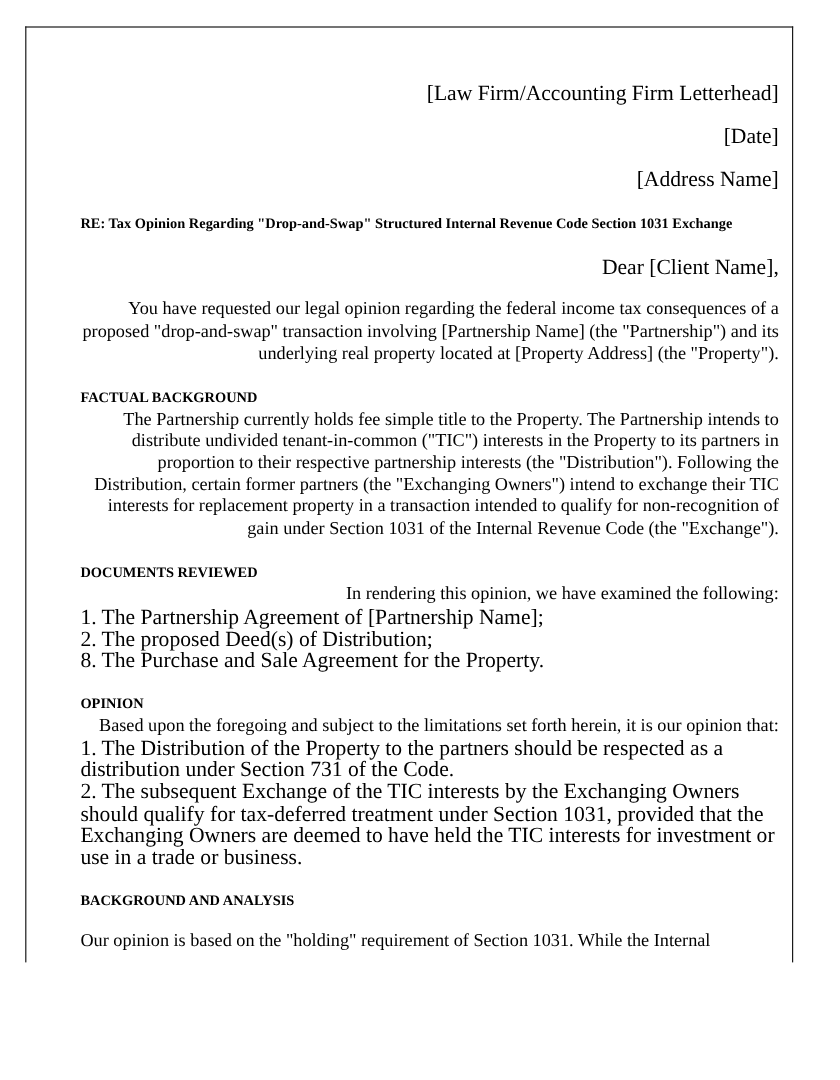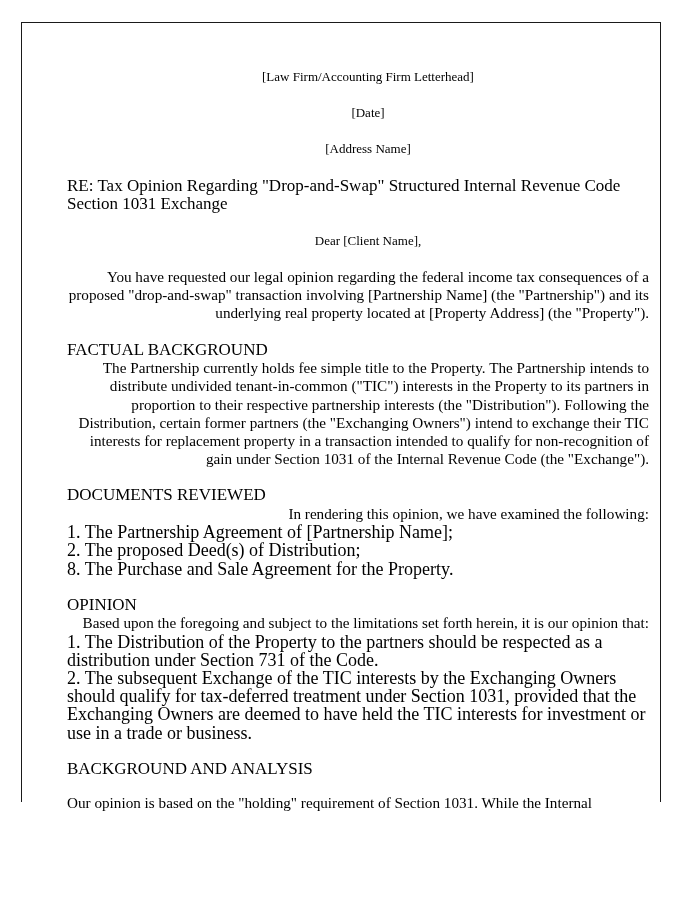--- a/index.html
+++ b/index.html
@@ -29,33 +29,33 @@
   }
 
   .doc-body {
     position: absolute;
     left: 45px;
     top: 45px;
     width: 582px;
   }
 
   .blk {
-    font-size: 13px;
+    font-size: 18px;
     line-height: 18.2px;
-    text-align: center;
+    text-align: right;
     margin-left: 20px;
   }
 
   .line { white-space: pre-wrap; }
 
   .gap { height: 18px; }
 
   .hd {
-    font-weight: normal;
-    font-size: 17px;
+    font-weight: bold;
+    font-size: 12px;
     line-height: 18.6px;
   }
 
   .para {
     font-size: 15.2px;
     line-height: 18.2px;
     margin: 0;
     text-align: right;
   }
 

